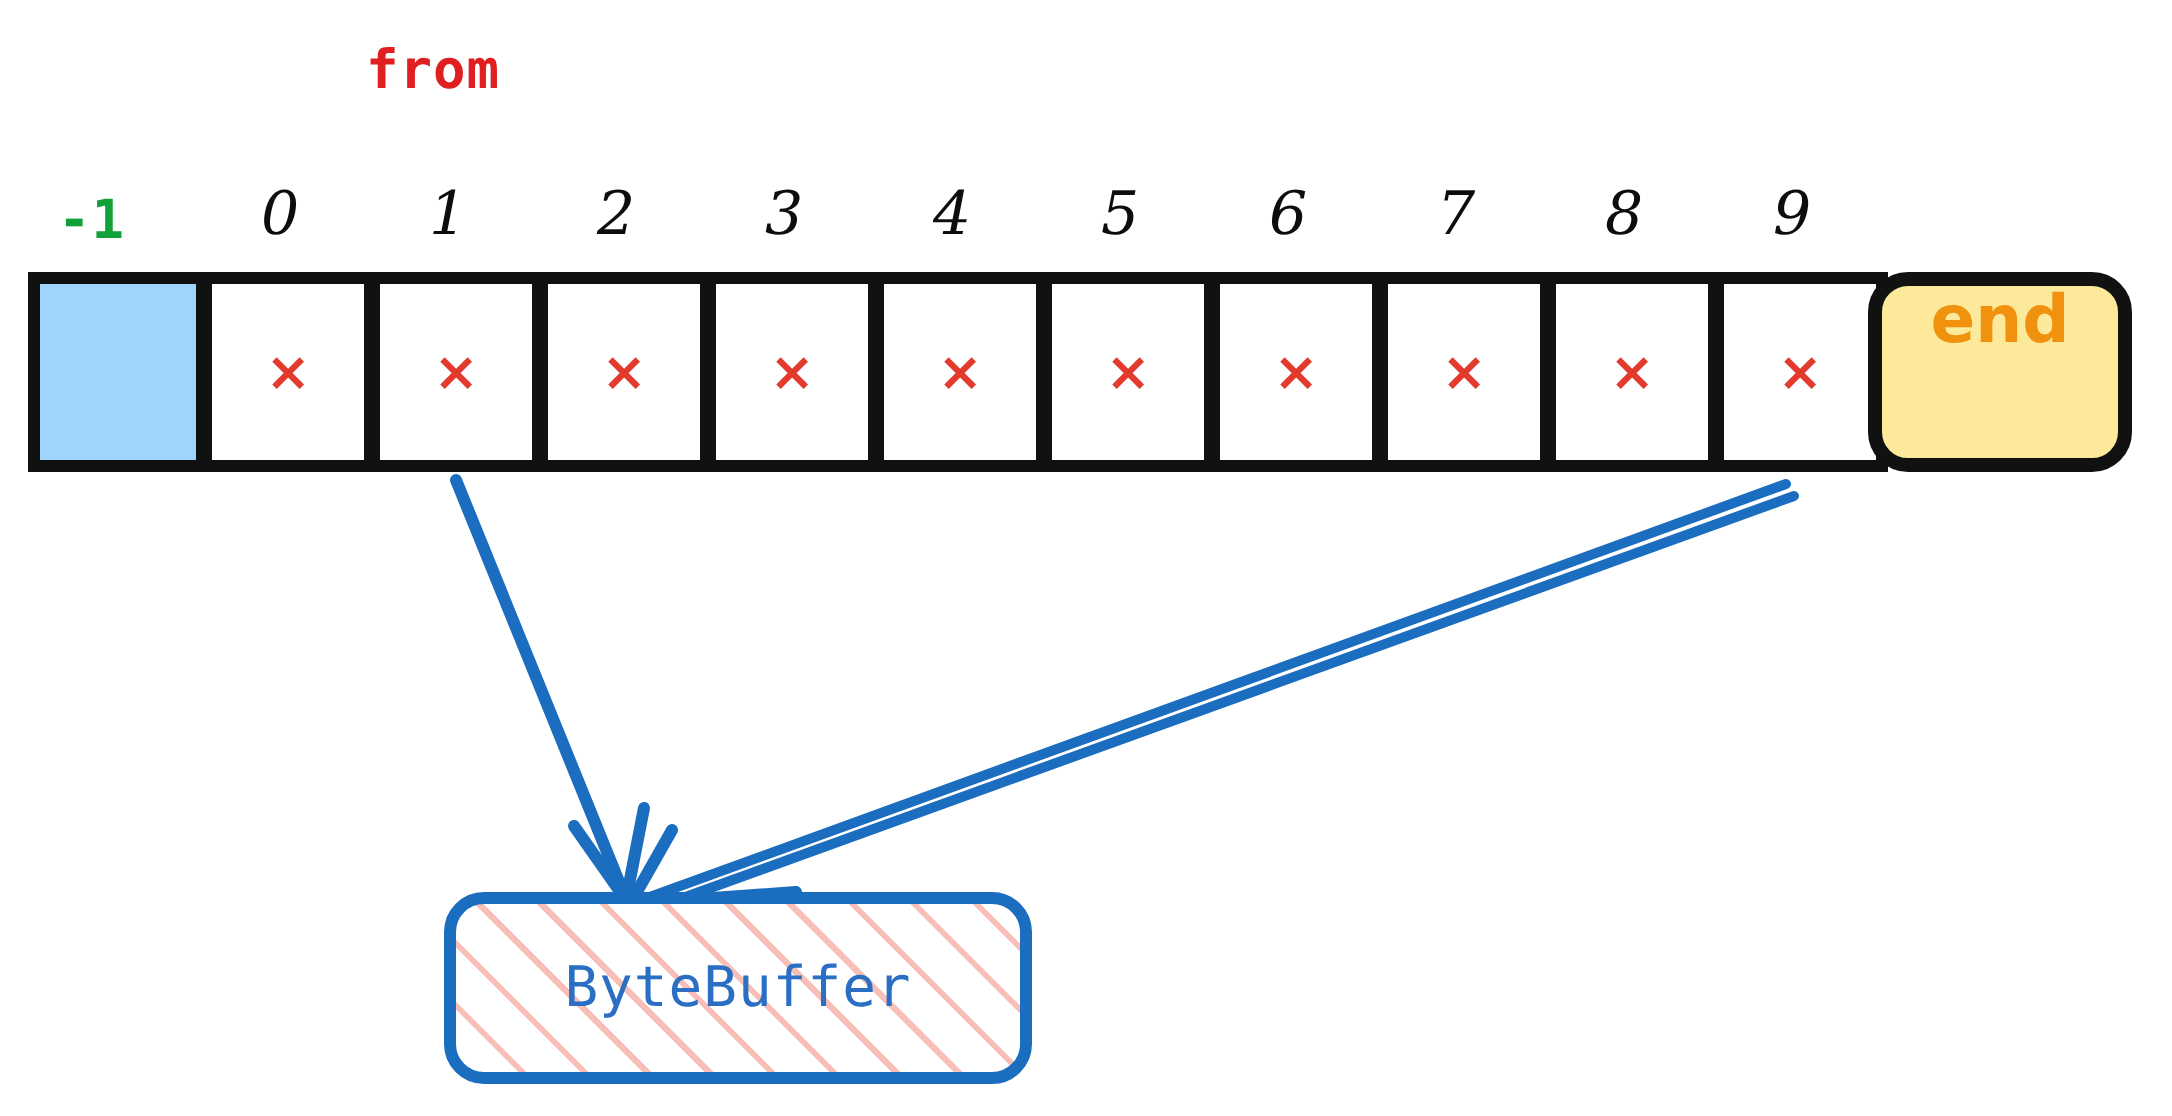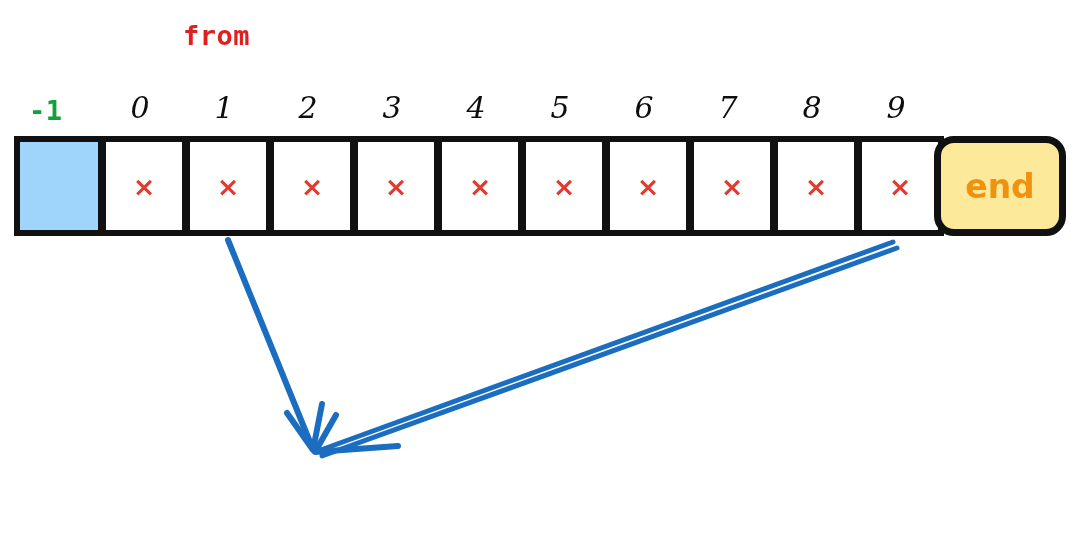--- a/index.html
+++ b/index.html
@@ -101,21 +101,21 @@
     position: absolute;
     left: 934px;
     top: 136px;
     width: 132px;
     height: 100px;
     box-sizing: border-box;
     border: 7px solid #111111;
     border-radius: 20px;
     background: #fce99a;
     display: flex;
-    align-items: center;
+    align-items: flex-start;
     justify-content: center;
   }
   #end-box .end-text {
     font-family: "DejaVu Sans", sans-serif;
     font-size: 33px;
     font-weight: 600;
     color: #f0920e;
     line-height: 1;
   }
 
@@ -230,14 +230,17 @@
       <path d="M 287 413 L 313 450 L 322 404" stroke="#1b6dc0" stroke-width="6" fill="none" stroke-linecap="round" stroke-linejoin="round"></path>
     </g>
 
     <g>
       <path d="M 893 242 L 318 451" stroke="#1b6dc0" stroke-width="5" fill="none" stroke-linecap="round"></path>
       <path d="M 897 248 L 322 456" stroke="#1b6dc0" stroke-width="5" fill="none" stroke-linecap="round"></path>
       <path d="M 336 415 L 315 452 L 398 446" stroke="#1b6dc0" stroke-width="6" fill="none" stroke-linecap="round" stroke-linejoin="round"></path>
     </g>
   </svg>
 
+  <div id="bytebuffer-box">
+    <span class="bb-text">ByteBuffer</span>
+  </div>
 
 </div>
 
 </body></html>

